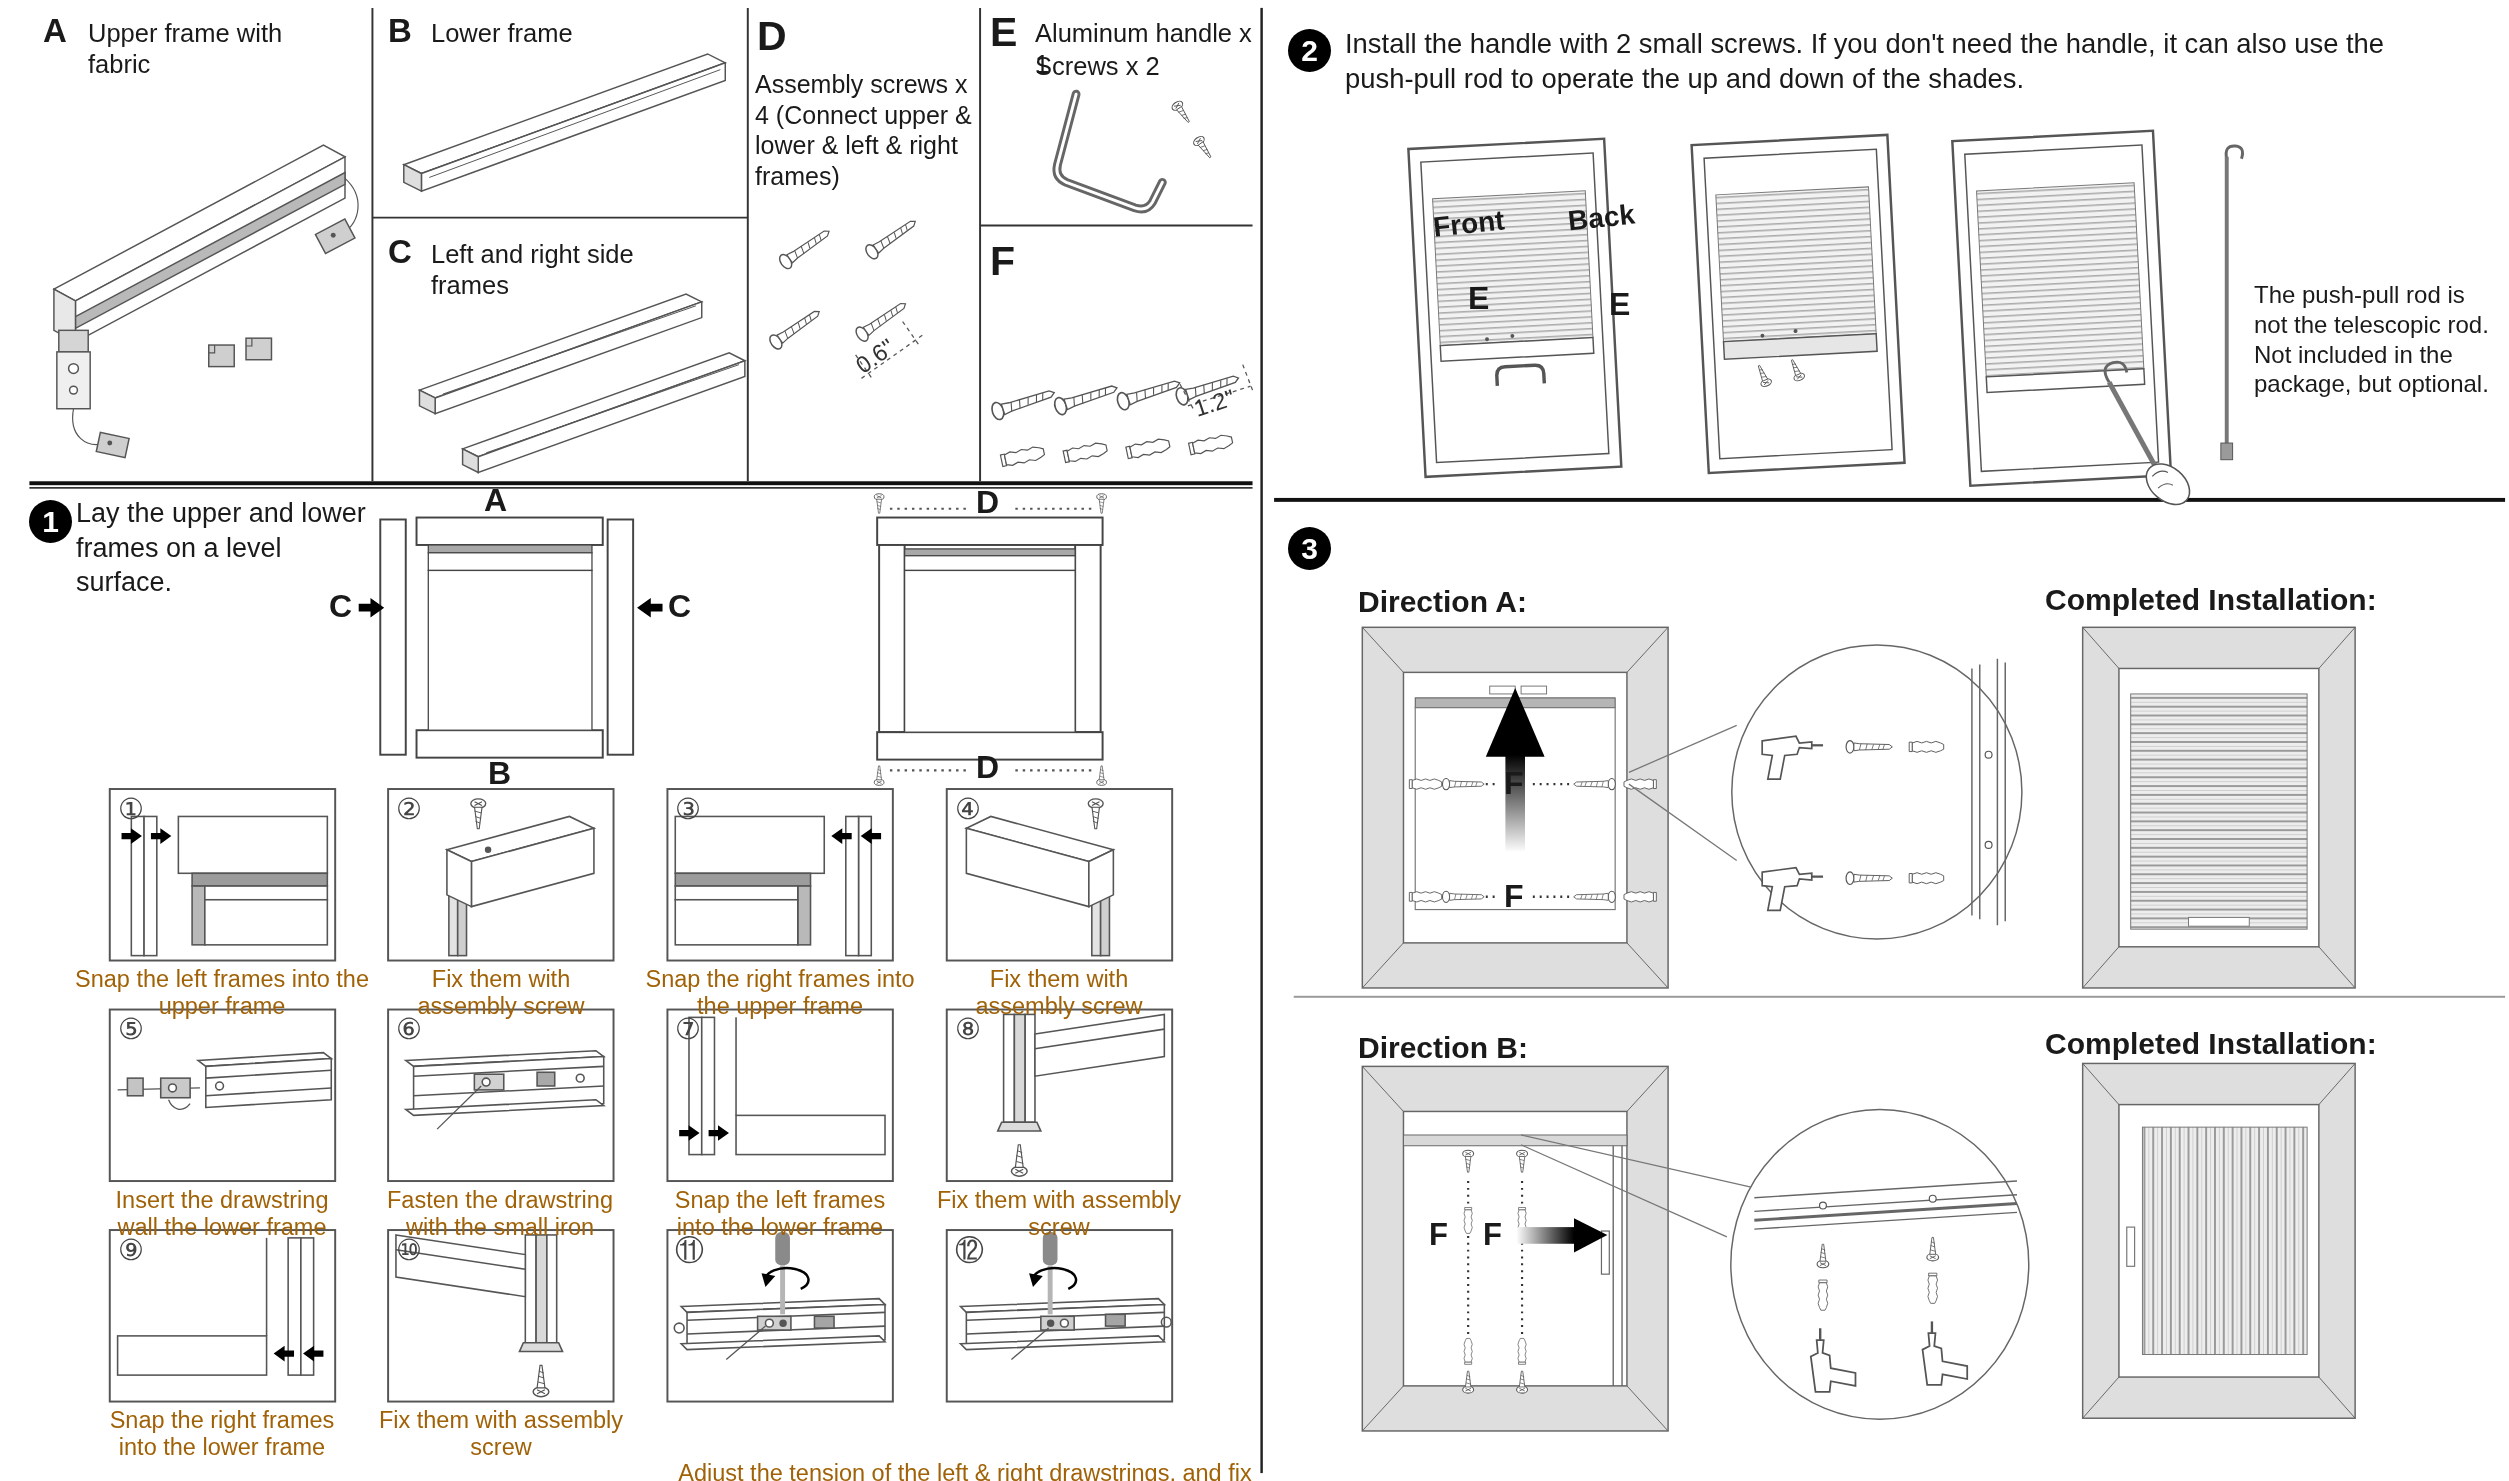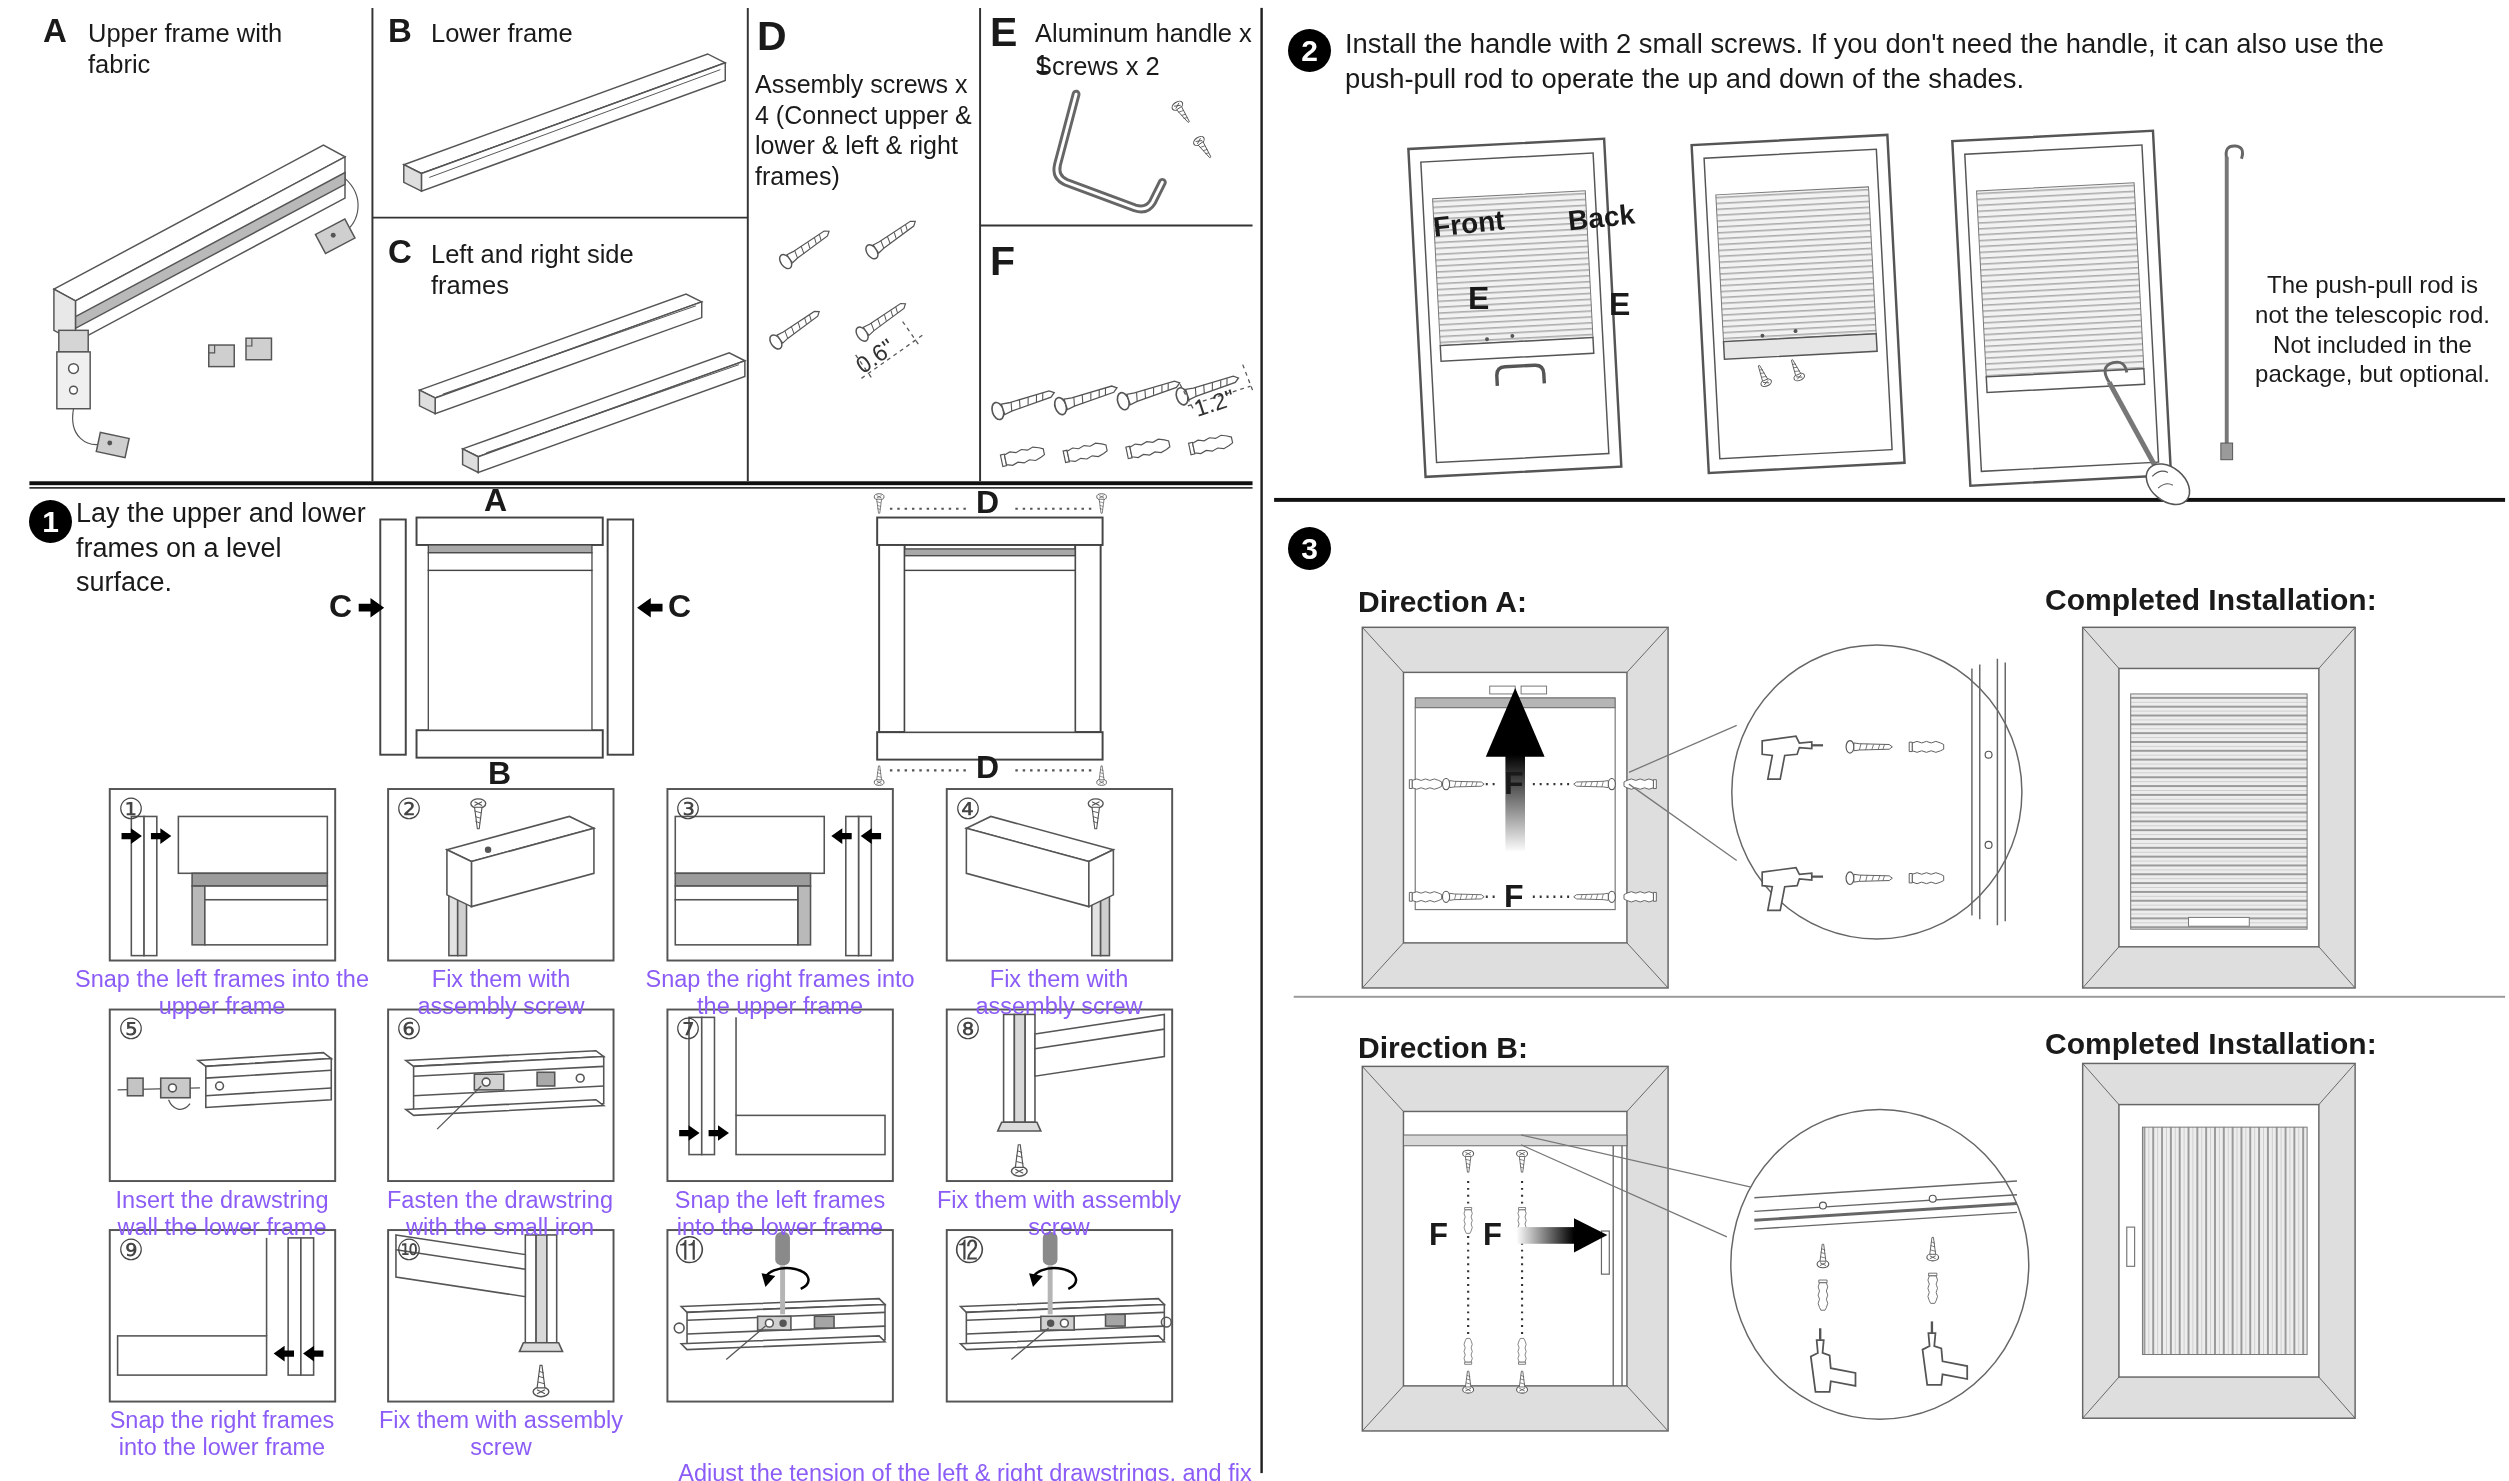--- a/index.html
+++ b/index.html
@@ -9,21 +9,21 @@
   .txt{position:absolute;}
   .letter{font-weight:bold;font-size:33px;}
   .bigletter{font-weight:bold;font-size:41px;line-height:1;}
   .plabel{font-size:25.5px;line-height:1.22;}
   .badge{position:absolute;width:43px;height:43px;border-radius:50%;background:#000;color:#fff;
          display:flex;align-items:center;justify-content:center;font-weight:bold;font-size:30px;}
   .steptext{font-size:27.4px;line-height:1.28;}
   .diag-label{font-weight:bold;font-size:32px;}
   .dim{font-size:23.5px;color:#333;}
   .cnum{position:absolute;font-size:29px;color:#444;line-height:1;}
-  .cap{position:absolute;text-align:center;font-size:23.5px;line-height:1.14;color:#8b5cf6;}
+  .cap{position:absolute;text-align:center;font-size:23.5px;line-height:1.14;color:#a16207;}
   .dirhead{font-weight:bold;font-size:30px;}
   .flabel{font-weight:bold;font-size:32px;}
   .winlabel{font-weight:bold;font-size:28px;}
   .note{font-size:24px;line-height:1.24;}
 </style>
 </head>
 <body>
 
 <div id="page">
 
@@ -582,21 +582,21 @@
 <div class="cap" style="left:97px;top:1407px;width:250px;">Snap the right frames into the lower frame</div>
 <div class="cap" style="left:364px;top:1407px;width:274px;">Fix them with assembly screw</div>
 <div class="cap" style="left:661px;top:1460px;width:608px;">Adjust the tension of the left &amp; right drawstrings, and fix the screws (to make the fabric run in a balanced manner)</div>
 
 <div class="badge" style="left:1288px;top:29px;">2</div>
 <div class="txt steptext" style="left:1345px;top:25.5px;width:1083px;">Install the handle with 2 small screws. If you don't need the handle, it can also use the push-pull rod to operate the up and down of the shades.</div>
 <div class="txt winlabel" style="left:1433px;top:208px;transform:rotate(-6deg);">Front</div>
 <div class="txt winlabel" style="left:1568px;top:202px;transform:rotate(-6deg);">Back</div>
 <div class="txt diag-label" style="left:1468px;top:280px;">E</div>
 <div class="txt diag-label" style="left:1609px;top:286px;">E</div>
-<div class="txt note" style="left:2254px;top:270px;width:237px;text-align:center;">The push-pull rod is not the telescopic rod. Not included in the package, but optional.</div>
+<div class="txt note" style="left:2254px;top:280px;width:237px;">The push-pull rod is not the telescopic rod. Not included in the package, but optional.</div>
 
 <div class="badge" style="left:1288px;top:527px;">3</div>
 <div class="txt dirhead" style="left:1358px;top:585px;">Direction A:</div>
 <div class="txt dirhead" style="left:2045px;top:583px;">Completed Installation:</div>
 <div class="txt flabel" style="left:1504px;top:765px;">F</div>
 <div class="txt flabel" style="left:1504px;top:878px;">F</div>
 <div class="txt dirhead" style="left:1358px;top:1031px;">Direction B:</div>
 <div class="txt dirhead" style="left:2045px;top:1027px;">Completed Installation:</div>
 <div class="txt flabel" style="left:1429px;top:1217px;font-size:31px;">F</div>
 <div class="txt flabel" style="left:1483px;top:1217px;font-size:31px;">F</div>

